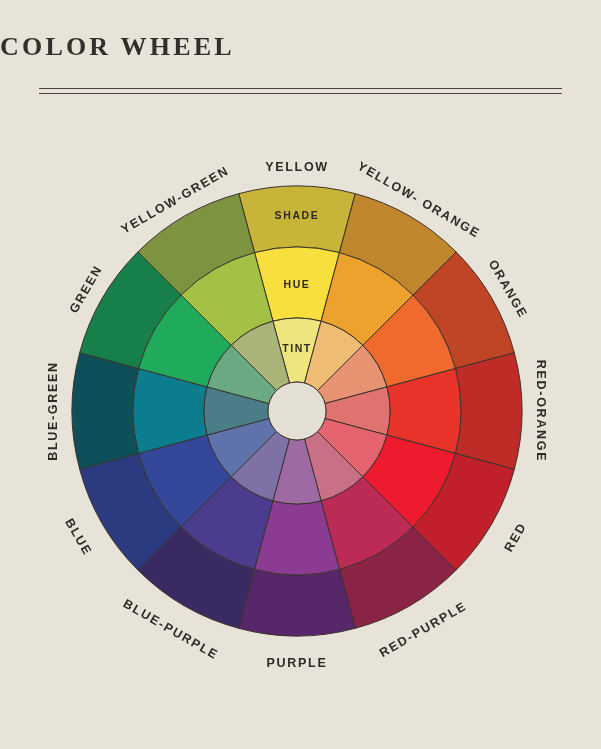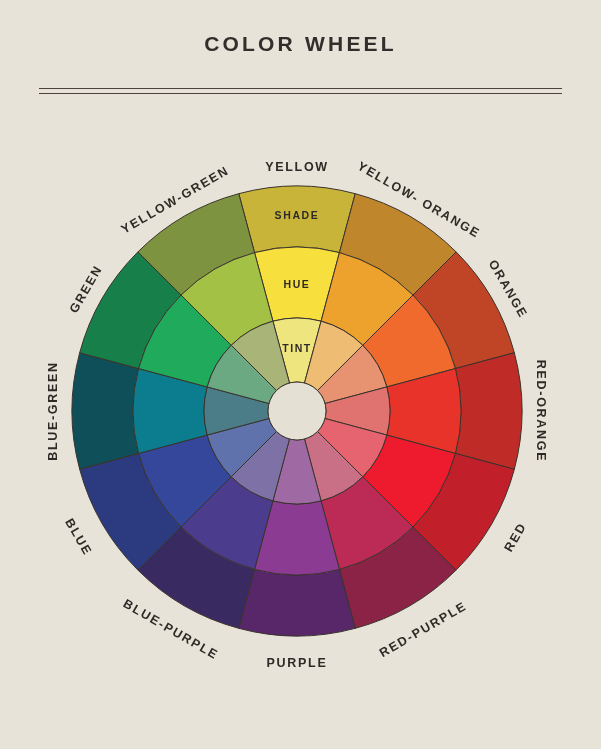--- a/index.html
+++ b/index.html
@@ -19,26 +19,25 @@
     inset: 0;
     width: 601px;
     height: 749px;
     background: #e8e3d8;
   }
   .title {
     position: absolute;
     top: 32px;
     left: 0;
     width: 601px;
-    text-align: center;
-    font-size: 21px;
+    font-size: 26px;
     font-weight: bold;
     letter-spacing: 3.2px;
     color: #322e2b;
-    font-family: Liberation Sans, sans-serif;
+    font-family: Liberation Serif, serif;
   }
   .rules {
     position: absolute;
     top: 88px;
     left: 39px;
     width: 523px;
     height: 8px;
   }
   .rule-line {
     position: absolute;

